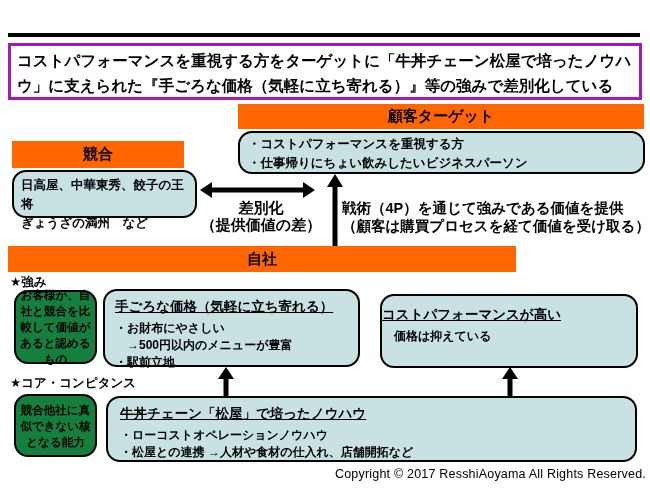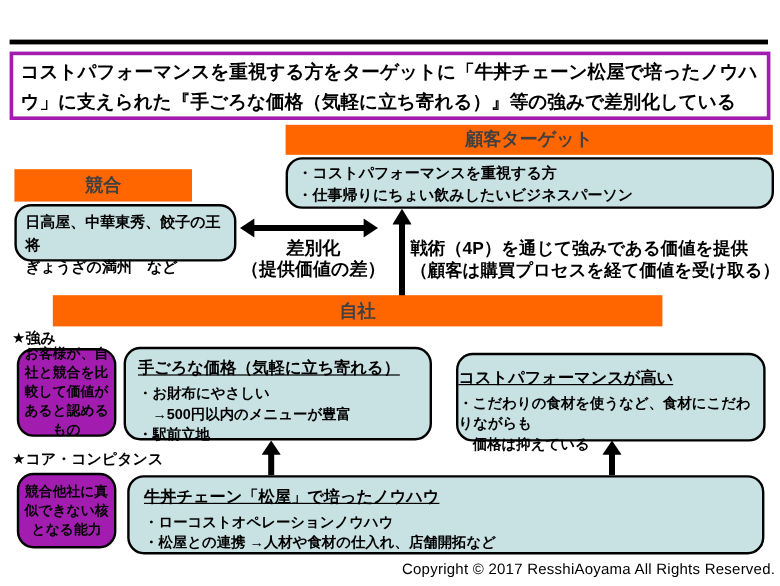--- a/index.html
+++ b/index.html
@@ -35,37 +35,37 @@
     border:3px solid #a21caf;
     background:#fff;
     padding:2px 6px;
     font-size:15.5px; font-weight:bold;
     line-height:25px;
   }
 
   
   .bar {
     background:#ff6600;
-    color:#404040;
+    color:#000000;
     font-weight:bold;
     font-size:15px;
     text-align:center;
     display:flex; align-items:center; justify-content:center;
   }
   .bar-customer { left:238px; top:104px; width:406px; height:25px; }
-  .bar-competitor { left:12px; top:141px; width:148px; height:27px; }
-  .bar-own { left:8px; top:246px; width:508px; height:26px;margin-left:36px; }
+  .bar-competitor { left:12px; top:141px; width:172px; height:27px; }
+  .bar-own { left:8px; top:246px; width:508px; height:26px; }
 
   
   .panel {
     border:2px solid #000;
     border-radius:14px;
     background:#c8e1e3;
   }
-  .panel-yellow { background:#a21caf; }
+  .panel-yellow { background:#15803d; }
 
   .customer-panel {
     left:238px; top:131px; width:407px; height:43px;
     padding:2px 8px;
     font-size:12.5px; font-weight:bold; line-height:19px;
   }
   .competitor-panel {
     left:12px; top:170px; width:185px; height:48px;
     padding:4px 7px;
     font-size:12.5px; font-weight:bold; line-height:19px;
@@ -186,21 +186,20 @@
 
   <div class="abs panel strength1-panel">
     <div class="panel-title">手ごろな価格（気軽に立ち寄れる）</div>
     <div class="panel-bullet">・お財布にやさしい</div>
     <div class="panel-bullet indent1">→500円以内のメニューが豊富</div>
     <div class="panel-bullet">・駅前立地</div>
   </div>
 
   <div class="abs panel strength2-panel">
     <div class="panel-title">コストパフォーマンスが高い</div>
-    <div class="panel-bullet">・こだわりの食材を使うなど、食材にこだわりながらも</div>
     <div class="panel-bullet indent1">価格は抑えている</div>
   </div>
 
   <div class="abs side-label label-core">★コア・コンピタンス</div>
   <div class="abs panel panel-yellow core-def-panel">
     <span>競合他社に真似できない核となる能力</span>
   </div>
 
   <div class="abs panel core-panel">
     <div class="panel-title">牛丼チェーン「松屋」で培ったノウハウ</div>

